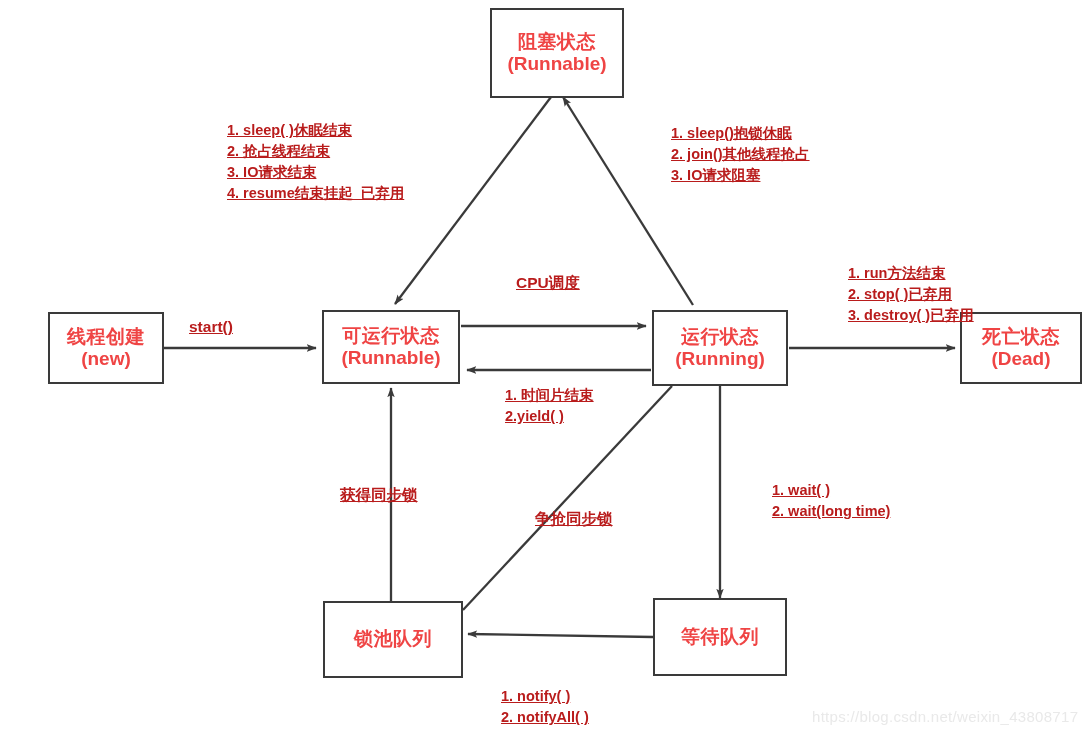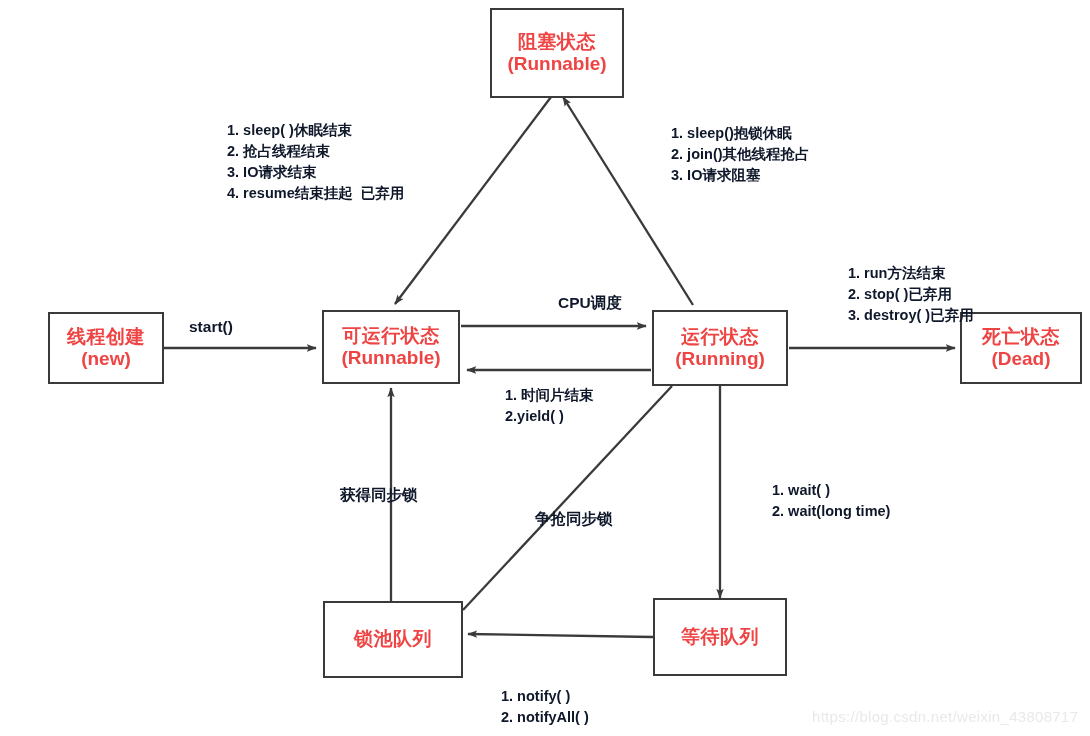--- a/index.html
+++ b/index.html
@@ -38,25 +38,26 @@
     line-height: 1.18;
     text-align: center;
   }
   .node .l1 { font-size: 19px; letter-spacing: 0.5px; }
   .node .l2 { font-size: 19px; letter-spacing: 0px; }
   .node.single .l1 { font-size: 19px; }
 
   .lbl {
     position: absolute;
     font-weight: bold;
-    color: #0f172a;
+    color: #b91c1c;
     font-size: 14.5px;
     line-height: 1.45;
     white-space: pre;
     text-align: left;
+    text-decoration: underline;
   }
   .lbl.big { font-size: 15.5px; }
   .watermark {
     position: absolute;
     color: #e9e9e9;
     font-size: 15px;
     white-space: nowrap;
     font-weight: normal;
     letter-spacing: 0.3px;
   }
@@ -137,21 +138,21 @@
   <div class="lbl" style="left:671px; top:123px;">1. sleep()抱锁休眠
 2. join()其他线程抢占
 3. IO请求阻塞</div>
 
   <div class="lbl" style="left:800px; top:263px;margin-left:48px;">1. run方法结束
 2. stop( )已弃用
 3. destroy( )已弃用</div>
 
   <div class="lbl big" style="left:189px; top:316px;">start()</div>
 
-  <div class="lbl big" style="left:516px; top:292px;margin-left:42px;">CPU调度</div>
+  <div class="lbl big" style="left:516px; top:272px;">CPU调度</div>
 
   <div class="lbl" style="left:505px; top:385px;">1. 时间片结束
 2.yield( )</div>
 
   <div class="lbl big" style="left:340px; top:484px;">获得同步锁</div>
 
   <div class="lbl big" style="left:535px; top:508px;">争抢同步锁</div>
 
   <div class="lbl" style="left:772px; top:480px;">1. wait( )
 2. wait(long time)</div>

